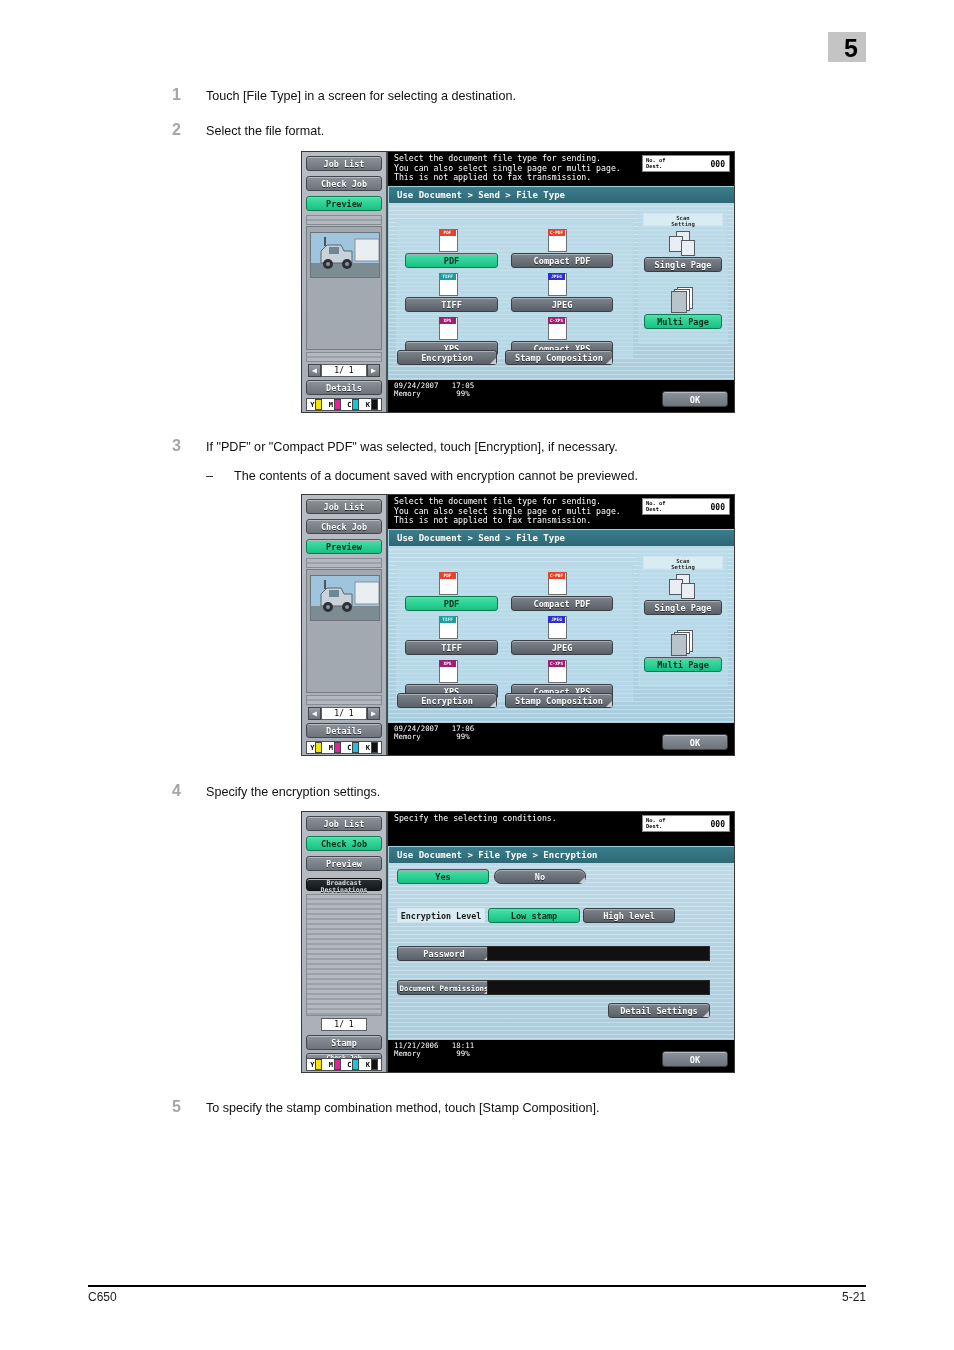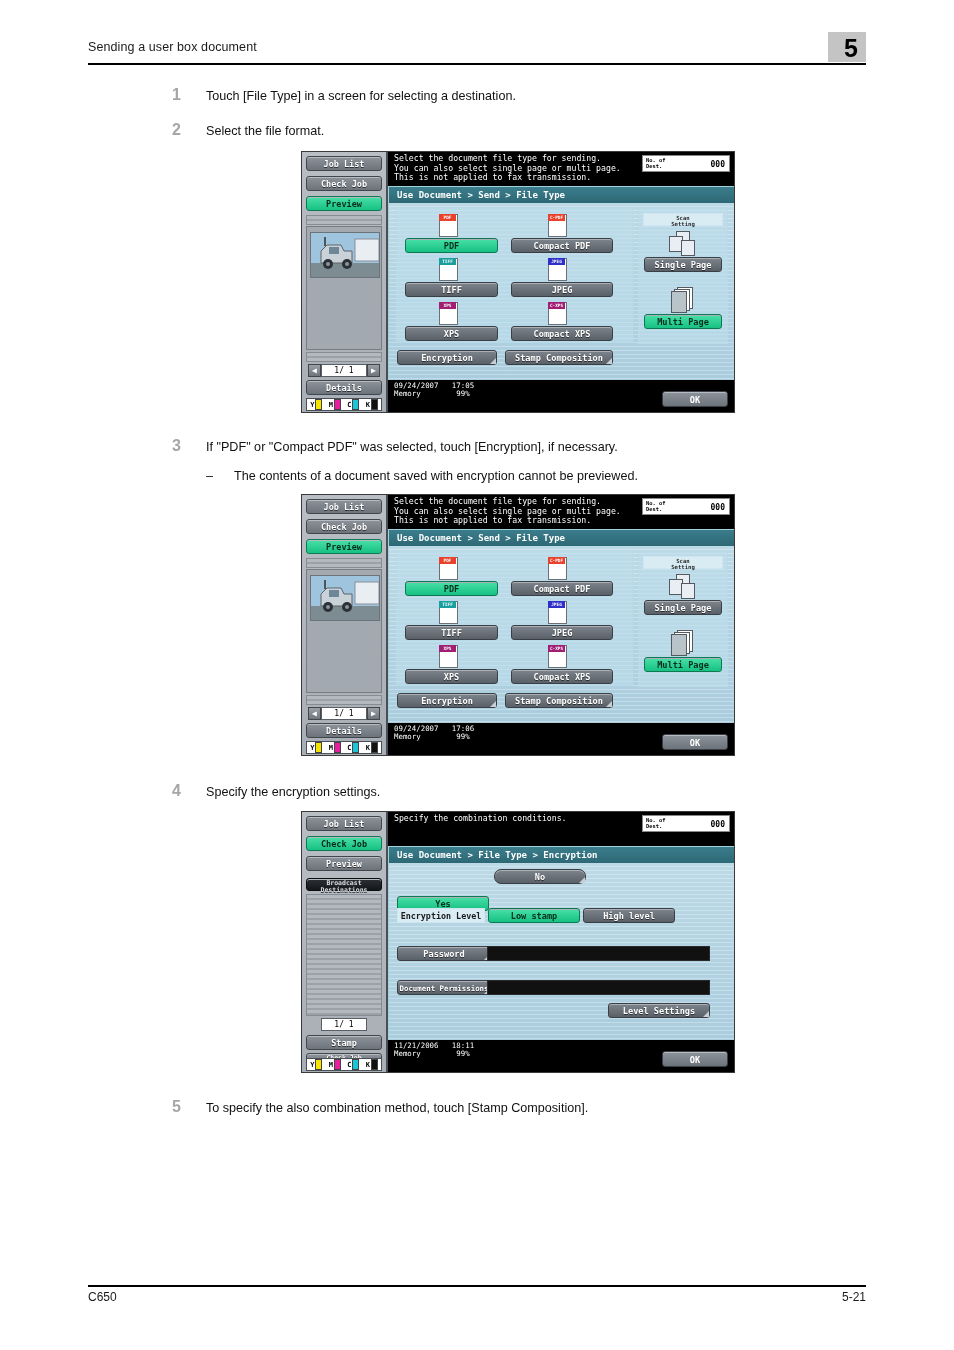--- a/index.html
+++ b/index.html
@@ -89,21 +89,21 @@
          font-family:"DejaVu Sans Mono", monospace;box-sizing:border-box;font-weight:bold;}
 
   
   .body{position:absolute;left:86px;width:346px;
         background:linear-gradient(#bcd9e6,#a8ccdd);
         border-left:1px solid #9fd2dd;box-sizing:border-box;}
   .bodystripe{position:absolute;inset:0;
         background:repeating-linear-gradient(transparent 0 3px, rgba(255,255,255,.30) 3px 4px);
         pointer-events:none;}
 
-  .fmtzone{position:absolute;left:7px;top:4px;width:237px;height:136px;
+  .fmtzone{position:absolute;left:7px;top:19px;width:237px;height:136px;
            background:rgba(190,222,236,.55);border:1px solid #b9dbe8;box-sizing:border-box;}
   .pagezone{position:absolute;left:249px;top:5px;width:90px;height:136px;
            background:rgba(190,222,236,.55);border:1px solid #b9dbe8;box-sizing:border-box;}
 
   .tbtn{position:absolute;height:15px;border-radius:3px;
         background:linear-gradient(#7e848b,#5a6067);border:1px solid #3a3f45;
         box-shadow:inset 0 1px 0 #aab0b6;
         color:#fff;font-size:8.6px;line-height:15px;text-align:center;font-weight:bold;
         font-family:"DejaVu Sans Mono", monospace;text-shadow:0 1px 0 #2c3035;box-sizing:border-box;}
   .tbtn.green{background:linear-gradient(#49e0a8,#17c183);border-color:#0b7a53;color:#05301f;text-shadow:none;}
@@ -139,24 +139,20 @@
   .field{position:absolute;height:15px;background:#111;border:1px solid #2a2a2a;box-sizing:border-box;}
   .lblbox{position:absolute;height:15px;background:#d9ecf4;border:1px solid #cfe6f0;
           font-size:8.4px;line-height:15px;color:#1a1a1a;text-align:center;font-weight:bold;
           font-family:"DejaVu Sans Mono", monospace;box-sizing:border-box;}
 </style>
 </head>
 <body>
 
 <div class="page">
 
-  <div class="hdr">
-    <div class="hdr-title">Sending a user box document</div>
-    <div class="hdr-rule"></div>
-  </div>
   <div class="chap-box"></div>
   <div class="chap-num">5</div>
 
   <div class="step" style="left:172px;top:86px;">
     <div class="step-num">1</div>
     <div class="step-txt">Touch [File Type] in a screen for selecting a destination.</div>
   </div>
 
   <div class="step" style="left:172px;top:121px;">
     <div class="step-num">2</div>
@@ -454,58 +450,58 @@
             <span class="tbar" style="background:#19c6d8;"></span>
           </div>
         <div class="tcell">
             <span class="tlabel">K</span>
             <span class="tbar" style="background:#111;"></span>
           </div>
       </div>
     </div>
 
     <div class="info">
-      <div class="info-txt">Specify the combination conditions.</div>
+      <div class="info-txt">Specify the selecting conditions.</div>
       <div class="destbox">
         <div class="dest-l">No. of
 Dest.</div>
         <div class="dest-v">000</div>
       </div>
     </div>
 
     <div class="crumb" style="top:34px;">Use Document &gt; File Type &gt; Encryption</div>
 
     <div class="body" style="top:51px;height:193px;">
       <div class="bodystripe"></div>
 
-      <div class="tbtn green" style="left:8px;top:6px;width:92px;margin-top:27px;">Yes</div>
+      <div class="tbtn green" style="left:8px;top:6px;width:92px;">Yes</div>
       <div class="tbtn corner" style="left:105px;top:6px;width:92px;border-radius:7px;">No</div>
 
       <div class="lblbox" style="left:8px;top:45px;width:88px;">Encryption Level</div>
       <div class="tbtn green" style="left:99px;top:45px;width:92px;">Low stamp</div>
       <div class="tbtn" style="left:194px;top:45px;width:92px;">High level</div>
 
       <div class="tbtn corner" style="left:8px;top:83px;width:94px;">Password</div>
       <div class="field" style="left:98px;top:83px;width:223px;"></div>
 
       <div class="tbtn corner" style="left:8px;top:117px;width:94px;font-size:7.4px;">Document Permissions</div>
       <div class="field" style="left:98px;top:117px;width:223px;"></div>
 
-      <div class="tbtn corner" style="left:219px;top:140px;width:102px;">Level Settings</div>
+      <div class="tbtn corner" style="left:219px;top:140px;width:102px;">Detail Settings</div>
     </div>
 
     <div class="okwrap"></div>
     <div class="status" style="bottom:0;">
       <div class="st-txt"><span>11/21/2006   18:11</span><br><span>Memory        99%</span></div>
     </div>
     <div class="okbtn" style="right:6px;bottom:5px;top:auto;">OK</div>
   </div>
 
   <div class="step" style="left:172px;top:1098px;">
     <div class="step-num">5</div>
-    <div class="step-txt">To specify the also combination method, touch [Stamp Composition].</div>
+    <div class="step-txt">To specify the stamp combination method, touch [Stamp Composition].</div>
   </div>
 
   <div class="ftr-rule"></div>
   <div class="ftr-left">C650</div>
   <div class="ftr-right">5-21</div>
 
 </div>
 
 </body></html>

